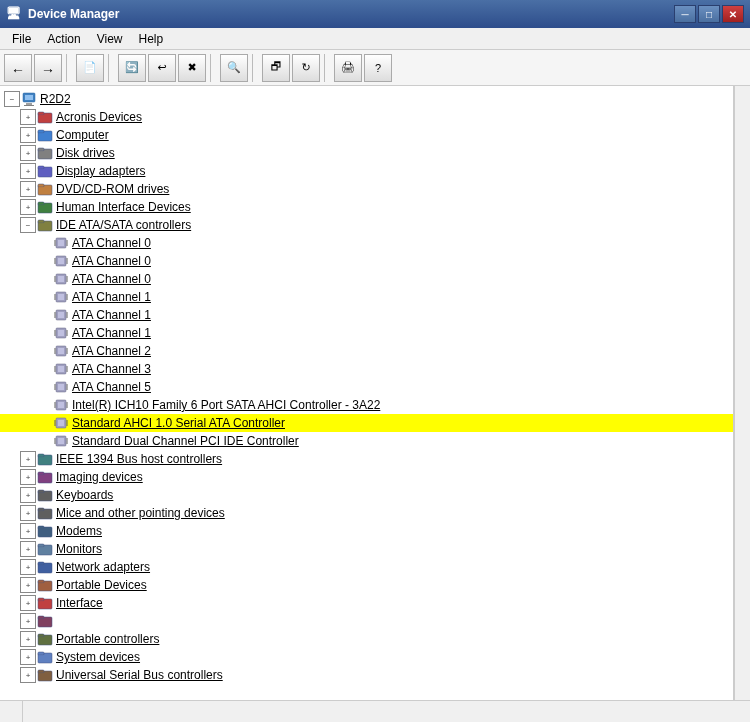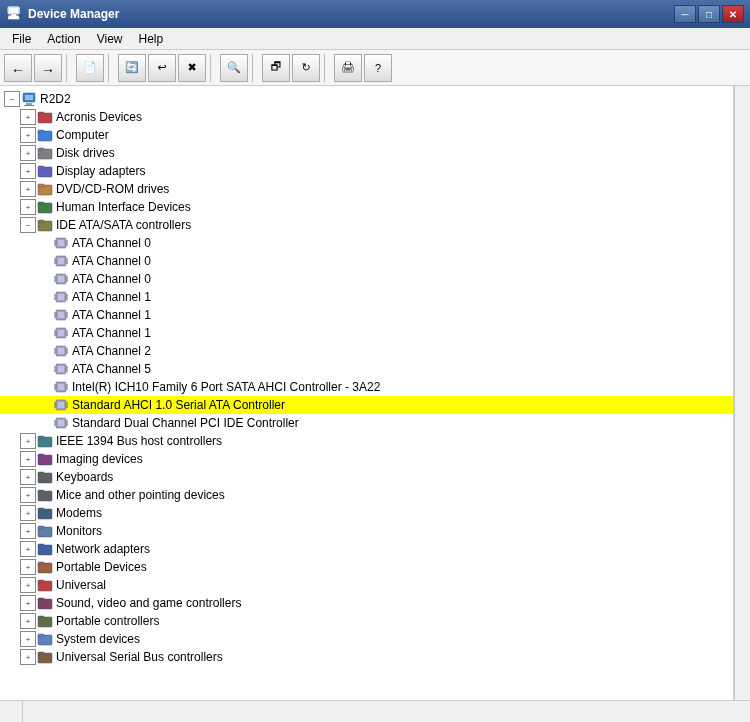--- a/index.html
+++ b/index.html
@@ -162,21 +162,21 @@
     .tree-icon {
       width: 16px;
       height: 16px;
       flex-shrink: 0;
       margin-right: 3px;
       display: inline-flex;
       align-items: center;
       justify-content: center;
       font-size: 12px;
     }
-    .tree-label { font-size: 12px; }
+    .tree-label { font-size: 12px; text-decoration: underline; }
 
     
     .tree-panel::-webkit-scrollbar { width: 16px; height: 16px; }
     .tree-panel::-webkit-scrollbar-track { background: #f0f0f0; }
     .tree-panel::-webkit-scrollbar-thumb { background: #c0c0c0; border: 1px solid #aaa; }
 
     
     .right-panel {
       width: 16px;
       background: #f0f0f0;
@@ -451,20 +451,37 @@
             <rect x="3" y="3" width="10" height="10" rx="1" fill="#a0a0c0" stroke="#606080" stroke-width="0.5"></rect>
             <rect x="5" y="5" width="6" height="6" fill="#c0c0e0"></rect>
             <line x1="1" y1="6" x2="3" y2="6" stroke="#606060" stroke-width="1"></line>
             <line x1="1" y1="8" x2="3" y2="8" stroke="#606060" stroke-width="1"></line>
             <line x1="1" y1="10" x2="3" y2="10" stroke="#606060" stroke-width="1"></line>
             <line x1="13" y1="6" x2="15" y2="6" stroke="#606060" stroke-width="1"></line>
             <line x1="13" y1="8" x2="15" y2="8" stroke="#606060" stroke-width="1"></line>
             <line x1="13" y1="10" x2="15" y2="10" stroke="#606060" stroke-width="1"></line>
           </svg>
         </span>
+        <span class="tree-label">ATA Channel 3</span>
+      </div>
+      <div class="tree-item">
+        <span class="tree-indent" style="width:36px;"></span>
+        <span class="expand-btn empty"></span>
+        <span class="tree-icon">
+          <svg width="16" height="16" viewBox="0 0 16 16">
+            <rect x="3" y="3" width="10" height="10" rx="1" fill="#a0a0c0" stroke="#606080" stroke-width="0.5"></rect>
+            <rect x="5" y="5" width="6" height="6" fill="#c0c0e0"></rect>
+            <line x1="1" y1="6" x2="3" y2="6" stroke="#606060" stroke-width="1"></line>
+            <line x1="1" y1="8" x2="3" y2="8" stroke="#606060" stroke-width="1"></line>
+            <line x1="1" y1="10" x2="3" y2="10" stroke="#606060" stroke-width="1"></line>
+            <line x1="13" y1="6" x2="15" y2="6" stroke="#606060" stroke-width="1"></line>
+            <line x1="13" y1="8" x2="15" y2="8" stroke="#606060" stroke-width="1"></line>
+            <line x1="13" y1="10" x2="15" y2="10" stroke="#606060" stroke-width="1"></line>
+          </svg>
+        </span>
         <span class="tree-label">ATA Channel 5</span>
       </div>
       <div class="tree-item">
         <span class="tree-indent" style="width:36px;"></span>
         <span class="expand-btn empty"></span>
         <span class="tree-icon">
           <svg width="16" height="16" viewBox="0 0 16 16">
             <rect x="3" y="3" width="10" height="10" rx="1" fill="#a0a0c0" stroke="#606080" stroke-width="0.5"></rect>
             <rect x="5" y="5" width="6" height="6" fill="#c0c0e0"></rect>
             <line x1="1" y1="6" x2="3" y2="6" stroke="#606060" stroke-width="1"></line>
@@ -610,33 +627,32 @@
       <div class="tree-item">
         <span class="tree-indent" style="width:20px;"></span>
         <span class="expand-btn" style="font-size:8px; color:#444;">+</span>
         <span class="tree-icon">
           <svg width="16" height="16" viewBox="0 0 16 16">
             <rect x="1" y="4" width="14" height="10" rx="1" fill="#c04040" stroke="#405080" stroke-width="0.5"></rect>
             <rect x="1" y="3" width="6" height="3" rx="1" fill="#c04040" stroke="#405080" stroke-width="0.5"></rect>
             <rect x="2" y="6" width="12" height="6" fill="#c04040" opacity="0.7"></rect>
           </svg>
         </span>
-        <span class="tree-label">Universal</span>
+        <span class="tree-label">Interface</span>
       </div>
       <div class="tree-item">
         <span class="tree-indent" style="width:20px;"></span>
         <span class="expand-btn" style="font-size:8px; color:#444;">+</span>
         <span class="tree-icon">
           <svg width="16" height="16" viewBox="0 0 16 16">
             <rect x="1" y="4" width="14" height="10" rx="1" fill="#804060" stroke="#405080" stroke-width="0.5"></rect>
             <rect x="1" y="3" width="6" height="3" rx="1" fill="#804060" stroke="#405080" stroke-width="0.5"></rect>
             <rect x="2" y="6" width="12" height="6" fill="#804060" opacity="0.7"></rect>
           </svg>
         </span>
-        <span class="tree-label">Sound, video and game controllers</span>
       </div>
       <div class="tree-item">
         <span class="tree-indent" style="width:20px;"></span>
         <span class="expand-btn" style="font-size:8px; color:#444;">+</span>
         <span class="tree-icon">
           <svg width="16" height="16" viewBox="0 0 16 16">
             <rect x="1" y="4" width="14" height="10" rx="1" fill="#607040" stroke="#405080" stroke-width="0.5"></rect>
             <rect x="1" y="3" width="6" height="3" rx="1" fill="#607040" stroke="#405080" stroke-width="0.5"></rect>
             <rect x="2" y="6" width="12" height="6" fill="#607040" opacity="0.7"></rect>
           </svg>

